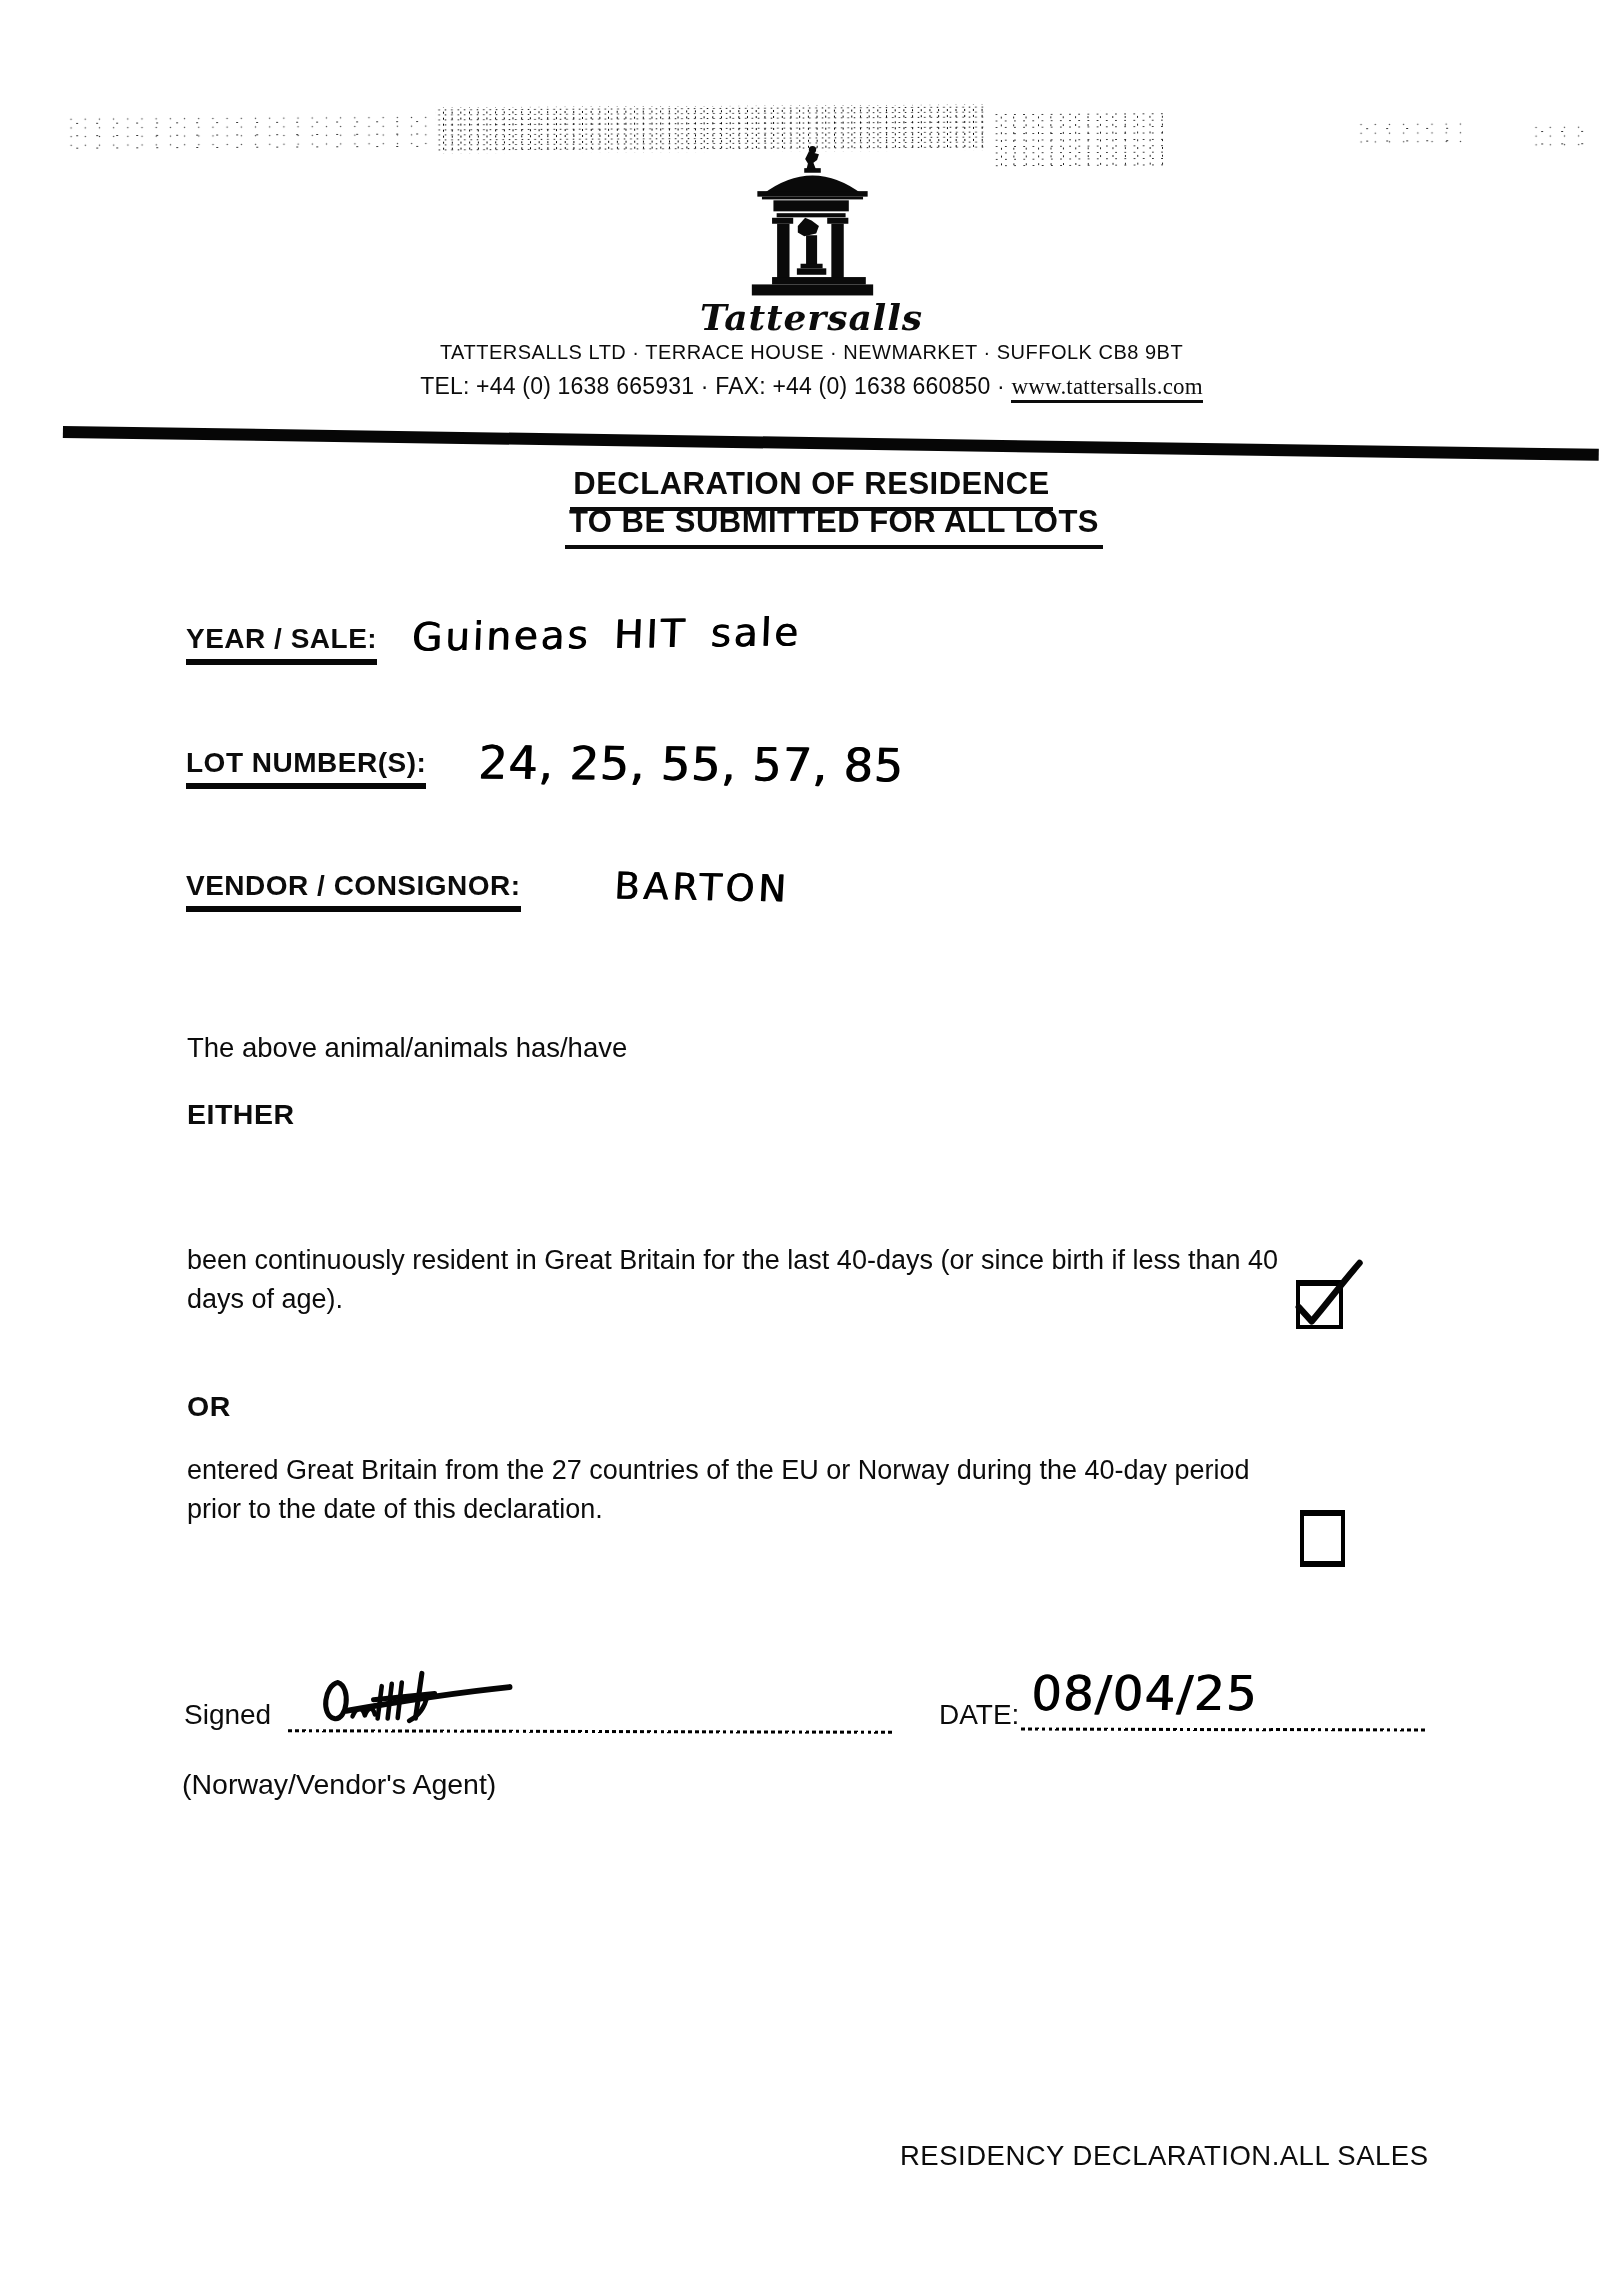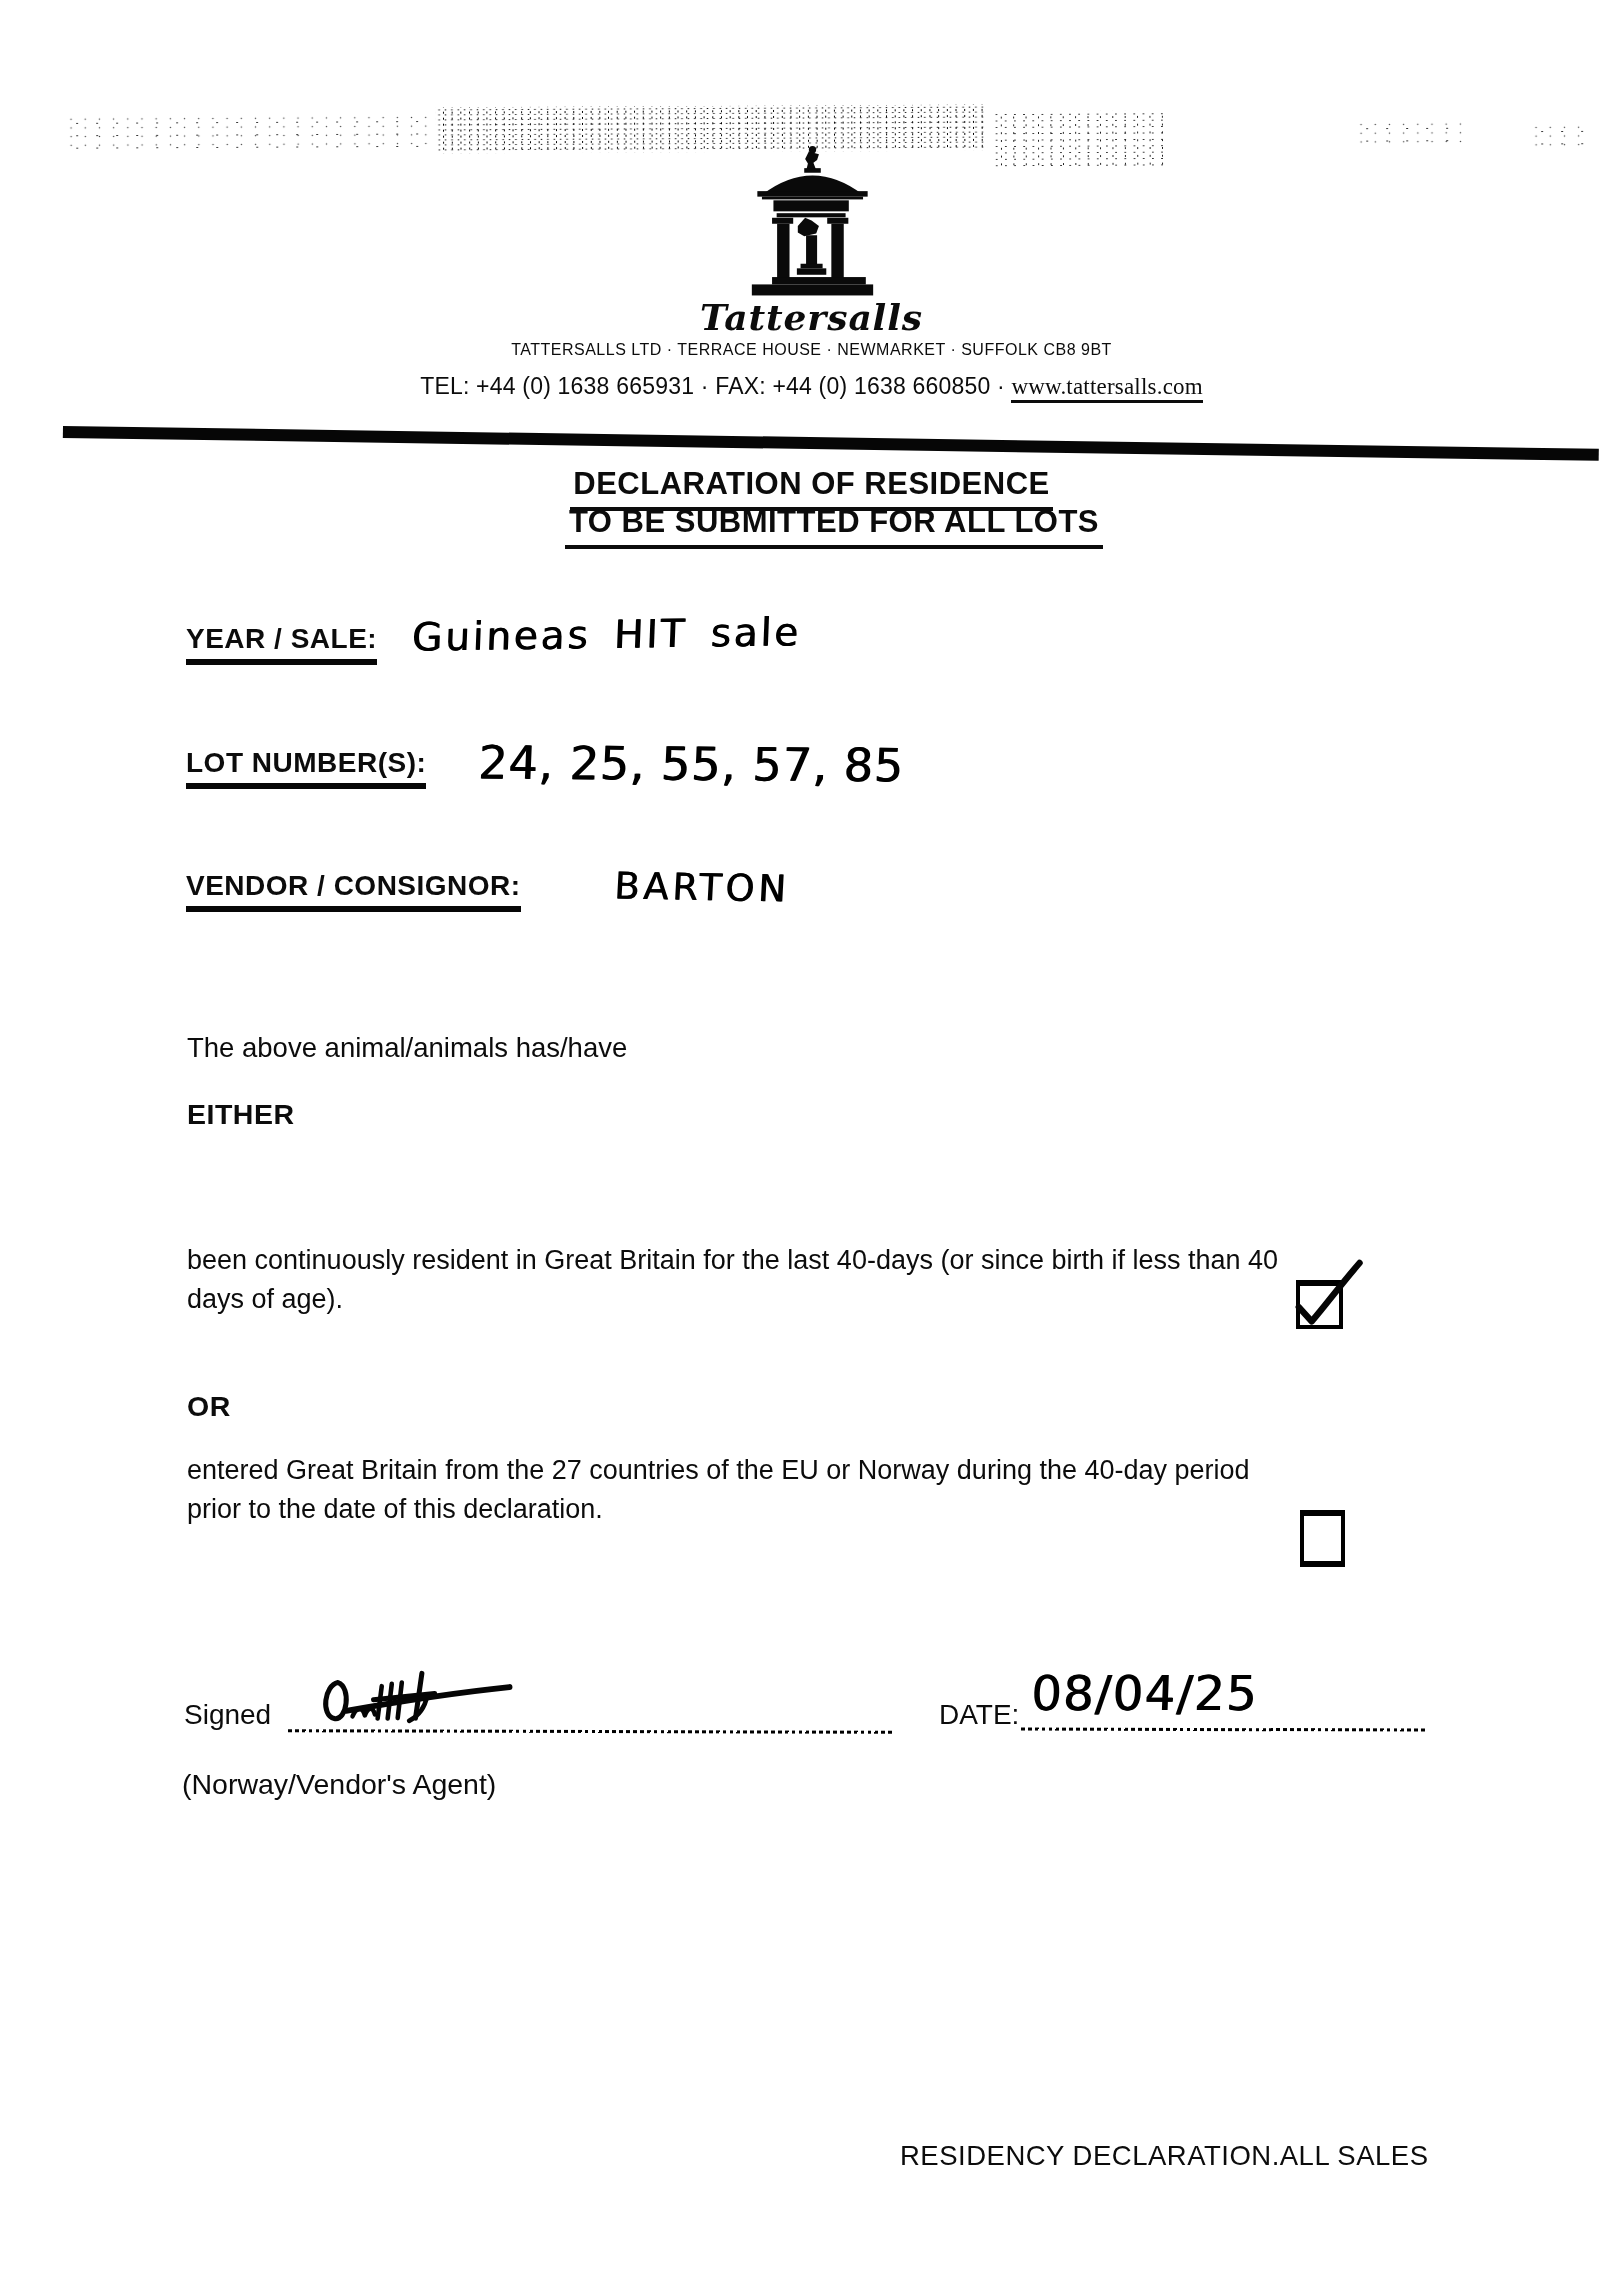--- a/index.html
+++ b/index.html
@@ -31,21 +31,21 @@
   .logo-wrap svg{width:100%;height:100%;}
 
   .brand{
     top:296px;
     font-family:"DejaVu Serif", serif;
     font-style:italic;
     font-weight:bold;
     font-size:36px;
     letter-spacing:0.9px;
   }
-  .addr1{top:341px;font-size:16px;letter-spacing:0.5px;}
+  .addr1{top:341px;font-size:20px;letter-spacing:0.5px;}
   .addr2{top:373px;font-size:23px;letter-spacing:0.2px;}
   .site{border-bottom:3.2px solid #0c0c0c;padding-bottom:1.4px;font-family:Liberation Serif, serif;}
 
   .divider{
     left:63px;top:426px;width:1536px;height:11.5px;
     background:#060606;
     transform:rotate(0.85deg);
     transform-origin:left top;
   }
 

